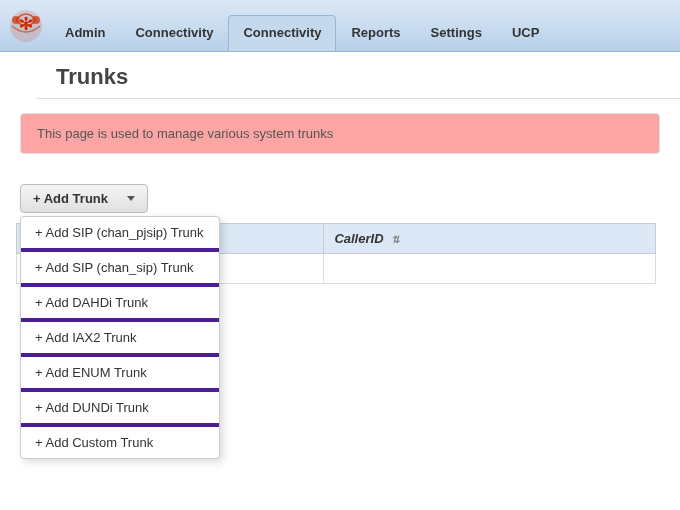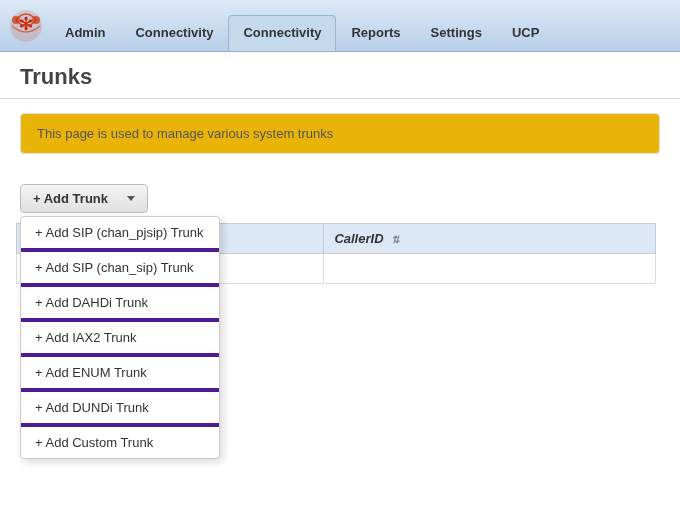--- a/index.html
+++ b/index.html
@@ -55,30 +55,31 @@
     
     .page-content {
       background: #fff;
       min-height: 460px;
       padding: 0;
     }
 
     .page-header {
       padding: 12px 20px 8px;
       border-bottom: 1px solid #ddd;
+      margin-left: 36px;
     }
     .page-title {
       font-size: 22px;
       font-weight: bold;
       color: #444;
     }
 
     .info-box {
       margin: 14px 20px;
-      background: #eab308;
+      background: #fca5a5;
       border: 1px solid #e0e0e0;
       border-radius: 4px;
       padding: 12px 16px;
       color: #555;
       font-size: 13px;
     }
 
     
     .toolbar {
       padding: 16px 20px 10px;

